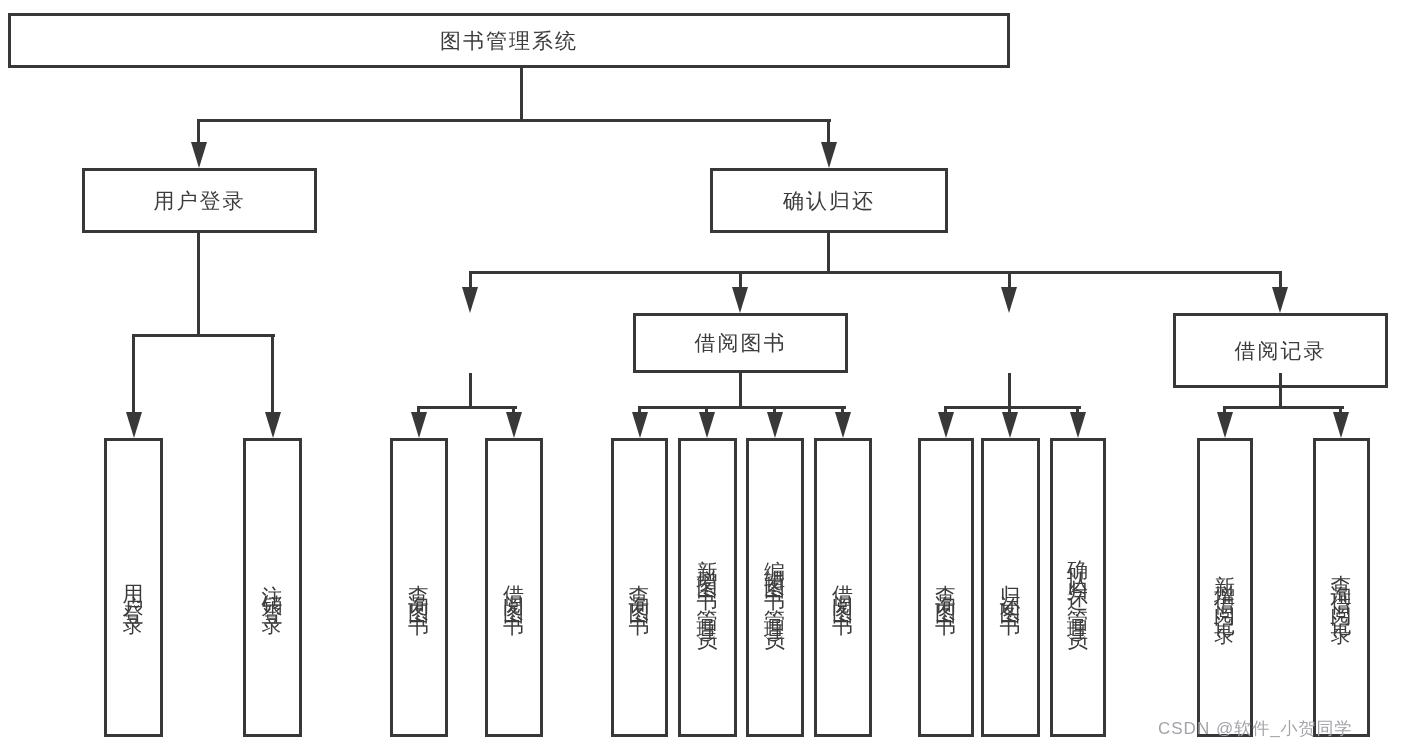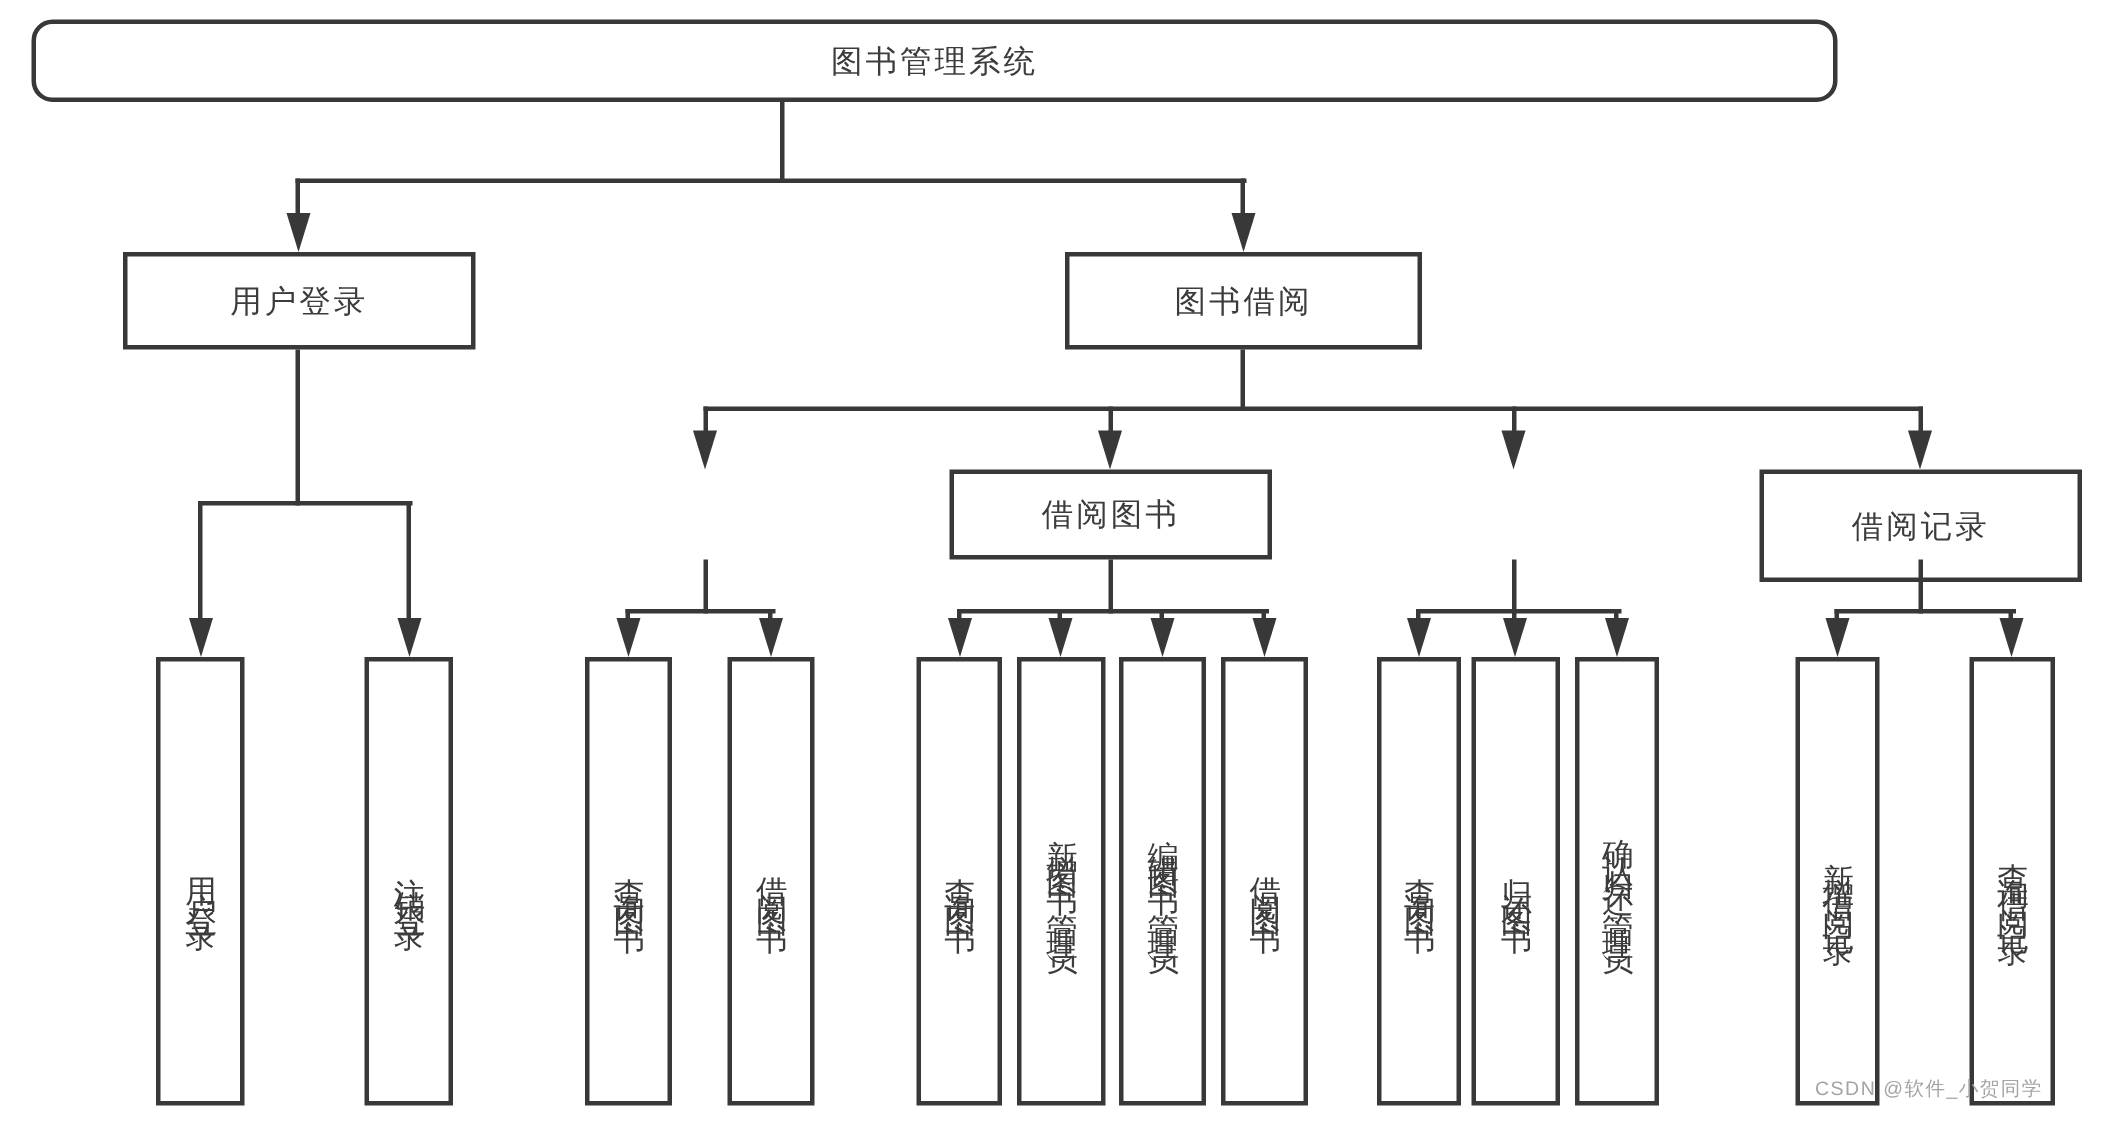--- a/index.html
+++ b/index.html
@@ -17,40 +17,40 @@
     font-size:21px;letter-spacing:10px;line-height:1;
   }
   .hl{position:absolute;height:3px;background:#383838;}
   .vl{position:absolute;width:3px;background:#383838;}
   .ah{
     position:absolute;width:0;height:0;
     border-left:8px solid transparent;border-right:8px solid transparent;
     border-top:26px solid #383838;
   }
   .wm{
-    position:absolute;left:1210px;top:717px;font-size:13px;letter-spacing:1px;
+    position:absolute;left:1158px;top:717px;font-size:17px;letter-spacing:1px;
     color:#a3a3aa;z-index:5;white-space:nowrap;
   }
 </style>
 </head>
 <body>
 
 <div class="canvas">
 
-  <div class="box" style="left:21px;top:13px;width:1204px;height:55px;border-radius:14px;">图书管理系统</div>
+  <div class="box" style="left:8px;top:13px;width:1002px;height:55px;">图书管理系统</div>
 
   <div class="vl" style="left:520px;top:68px;height:53px;"></div>
   <div class="hl" style="left:197px;top:119px;width:634px;"></div>
   <div class="vl" style="left:197px;top:119px;height:26px;"></div>
   <div class="ah" style="left:191px;top:142px;"></div>
   <div class="vl" style="left:827px;top:119px;height:26px;"></div>
   <div class="ah" style="left:821px;top:142px;"></div>
 
   <div class="box" style="left:82px;top:168px;width:235px;height:65px;">用户登录</div>
-  <div class="box" style="left:710px;top:168px;width:238px;height:65px;">图书借阅</div>
+  <div class="box" style="left:710px;top:168px;width:238px;height:65px;">确认归还</div>
 
   <div class="vl" style="left:197px;top:233px;height:104px;"></div>
   <div class="hl" style="left:132px;top:334px;width:143px;"></div>
   <div class="vl" style="left:132px;top:334px;height:80px;"></div>
   <div class="ah" style="left:126px;top:412px;"></div>
   <div class="vl" style="left:271px;top:334px;height:80px;"></div>
   <div class="ah" style="left:265px;top:412px;"></div>
 
   <div class="vl" style="left:827px;top:233px;height:41px;"></div>
   <div class="hl" style="left:469px;top:271px;width:813px;"></div>

